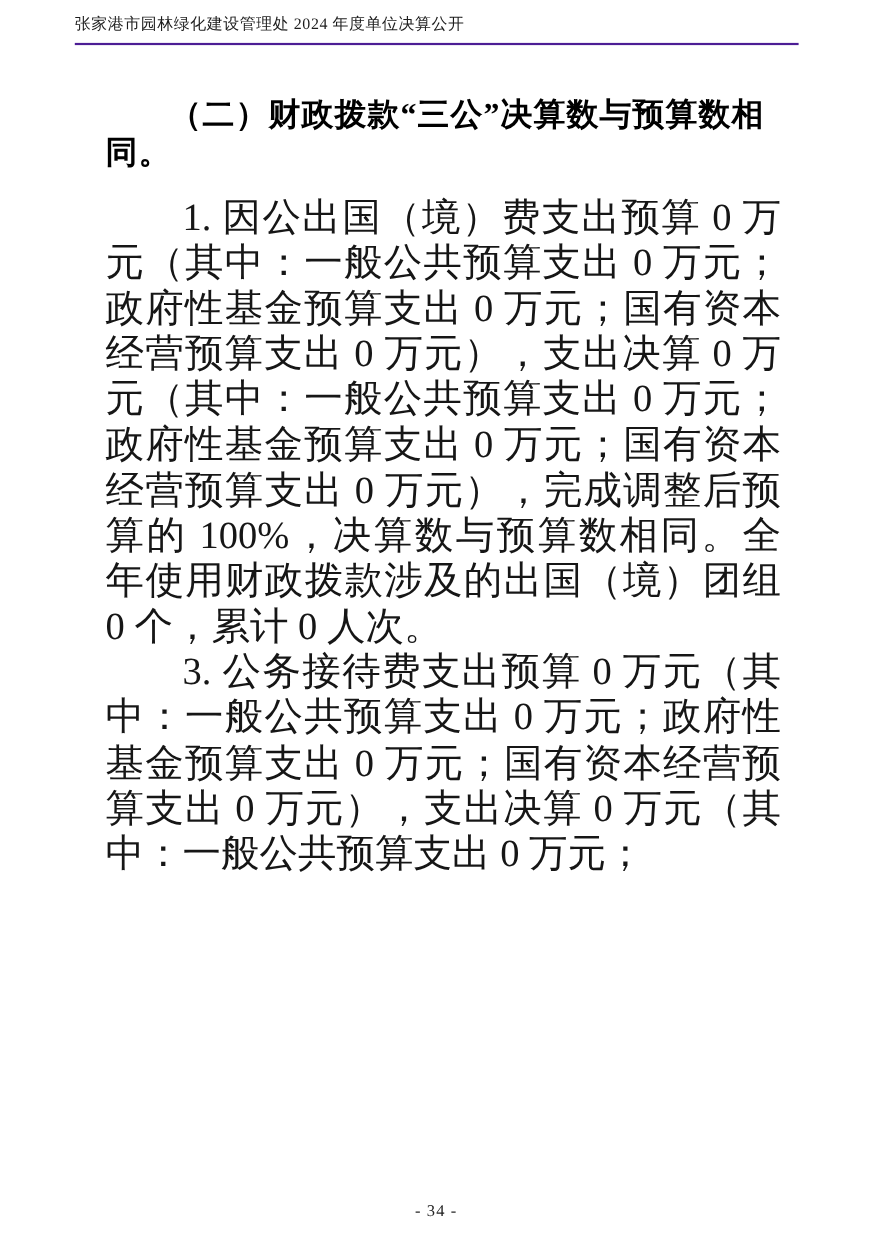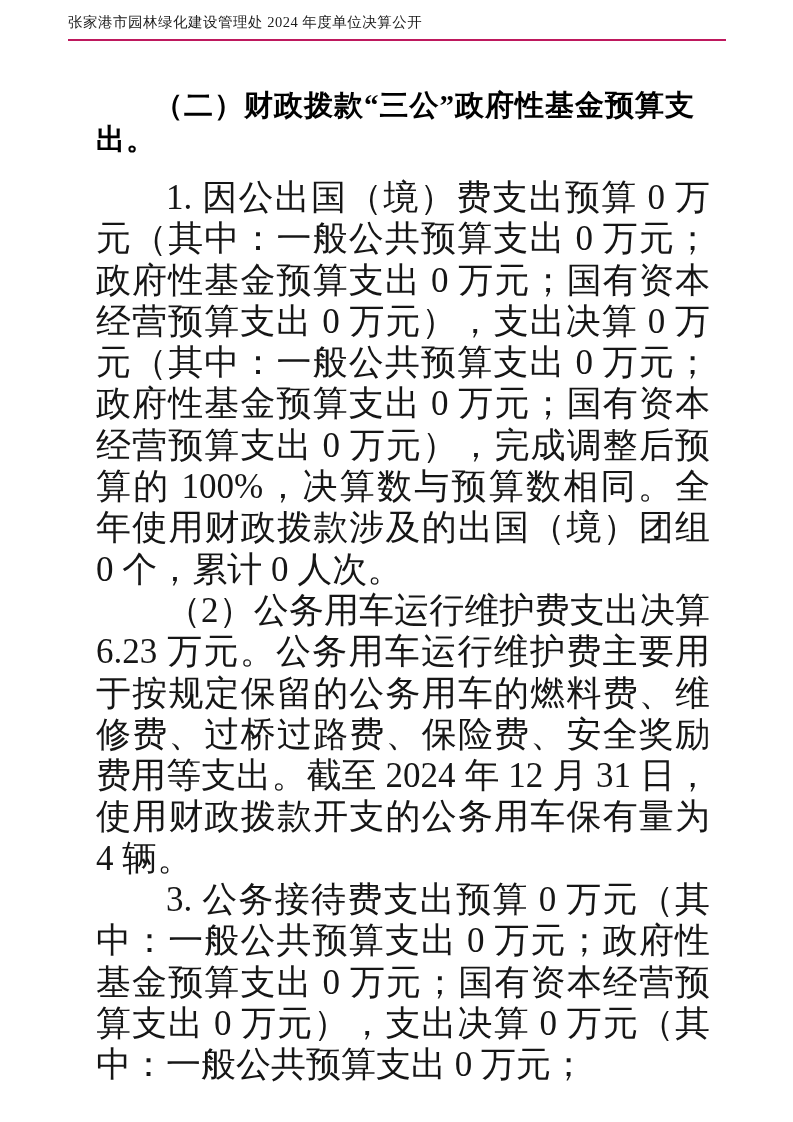--- a/index.html
+++ b/index.html
@@ -19,21 +19,21 @@
   .running-header {
     position: absolute;
     top: 14px;
     left: 68px;
     right: 67px;
     font-size: 14.5px;
     line-height: 17px;
     letter-spacing: 0.5px;
     color: #1c1c1c;
     padding-bottom: 8px;
-    border-bottom: 2px solid #be185d;
+    border-bottom: 2px solid #4c1d95;
   }
   .doc-body {
     position: absolute;
     top: 88px;
     left: 96px;
     right: 83px;
   }
   .section-title {
     font-size: 29px;
     line-height: 34px;
@@ -66,25 +66,27 @@
 </head>
 <body>
 
 <div class="page">
 
   <div class="running-header">
     <span>张家港市园林绿化建设管理处 2024 年度单位决算公开</span>
   </div>
 
   <div class="doc-body">
-    <h2 class="section-title">（二）财政拨款“三公”政府性基金预算支出。</h2>
+    <h2 class="section-title">（二）财政拨款“三公”决算数与预算数相同。</h2>
 
     <p class="para">1. 因公出国（境）费支出预算 0 万元（其中：一般公共预算支出 0 万元；政府性基金预算支出 0 万元；国有资本经营预算支出 0 万元），支出决算 0 万元（其中：一般公共预算支出 0 万元；政府性基金预算支出 0 万元；国有资本经营预算支出 0 万元），完成调整后预算的 100%，决算数与预算数相同。全年使用财政拨款涉及的出国（境）团组 0 个，累计 0 人次。</p>
 
 
 
-    <p class="para">（2）公务用车运行维护费支出决算 6.23 万元。公务用车运行维护费主要用于按规定保留的公务用车的燃料费、维修费、过桥过路费、保险费、安全奖励费用等支出。截至 2024 年 12 月 31 日，使用财政拨款开支的公务用车保有量为 4 辆。</p>
 
     <p class="para">3. 公务接待费支出预算 0 万元（其中：一般公共预算支出 0 万元；政府性基金预算支出 0 万元；国有资本经营预算支出 0 万元），支出决算 0 万元（其中：一般公共预算支出 0 万元；</p>
   </div>
 
+  <div class="page-footer">
+    <span>- 34 -</span>
+  </div>
 
 </div>
 
 </body></html>

